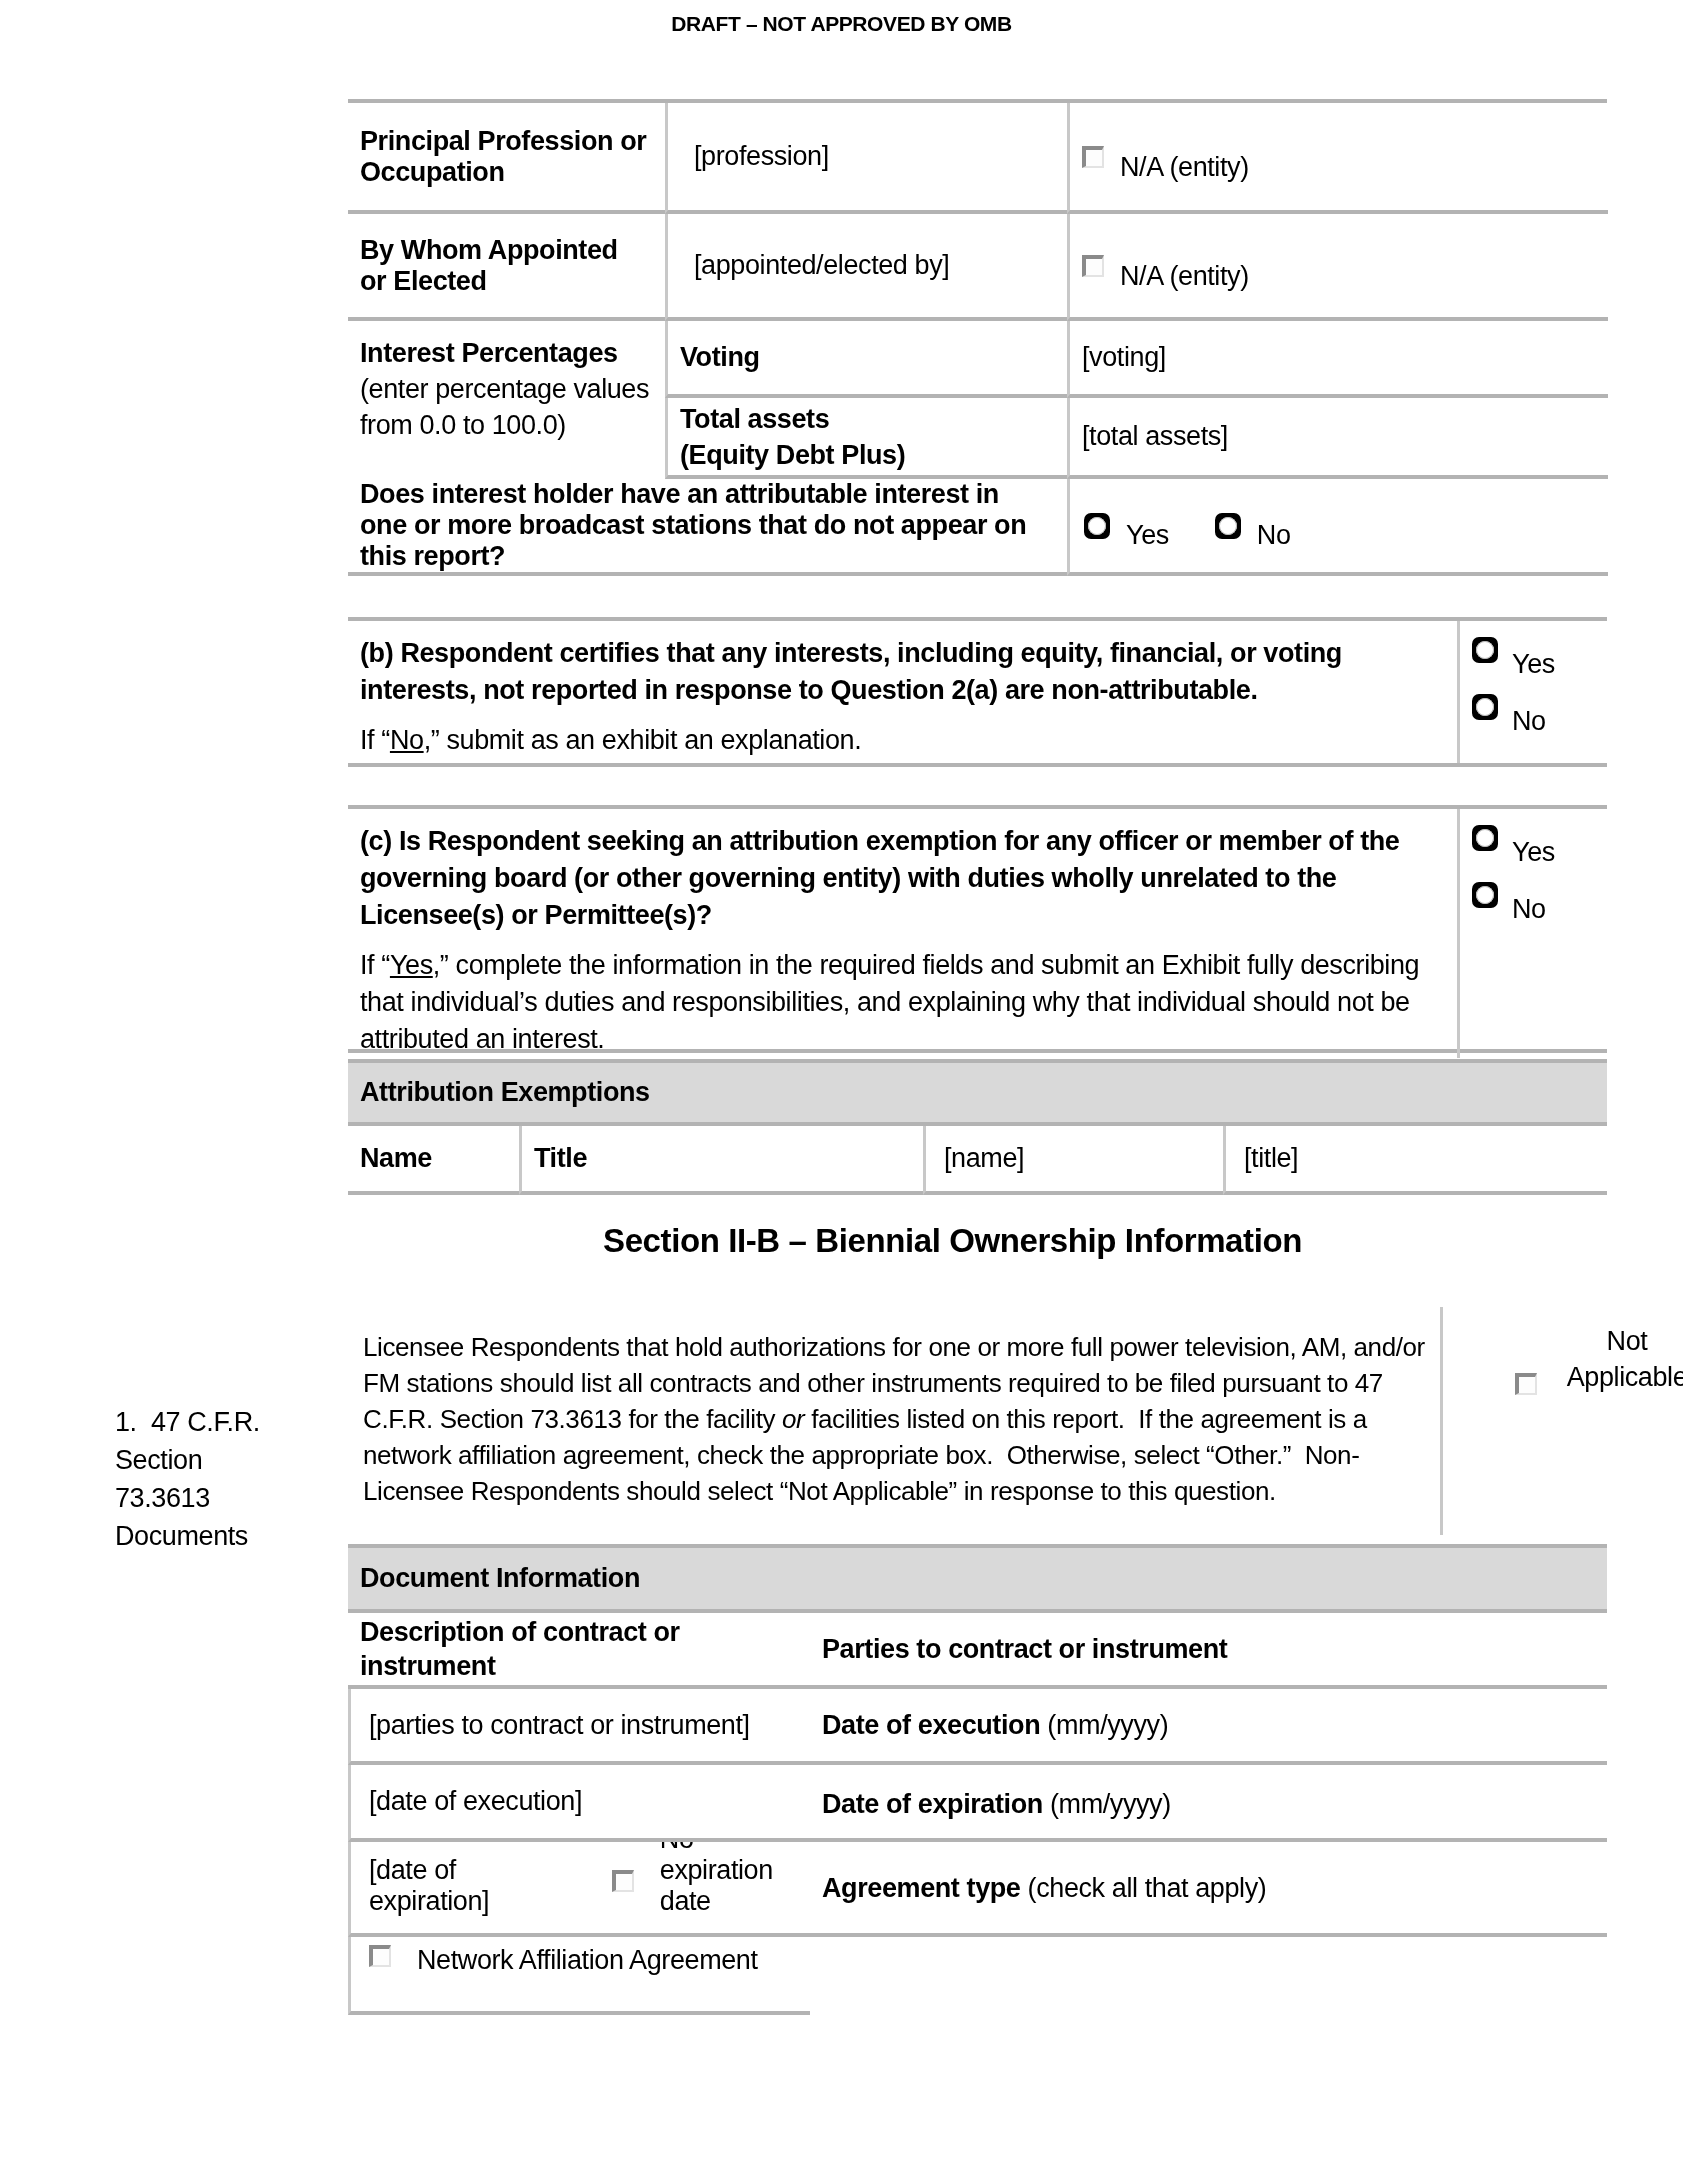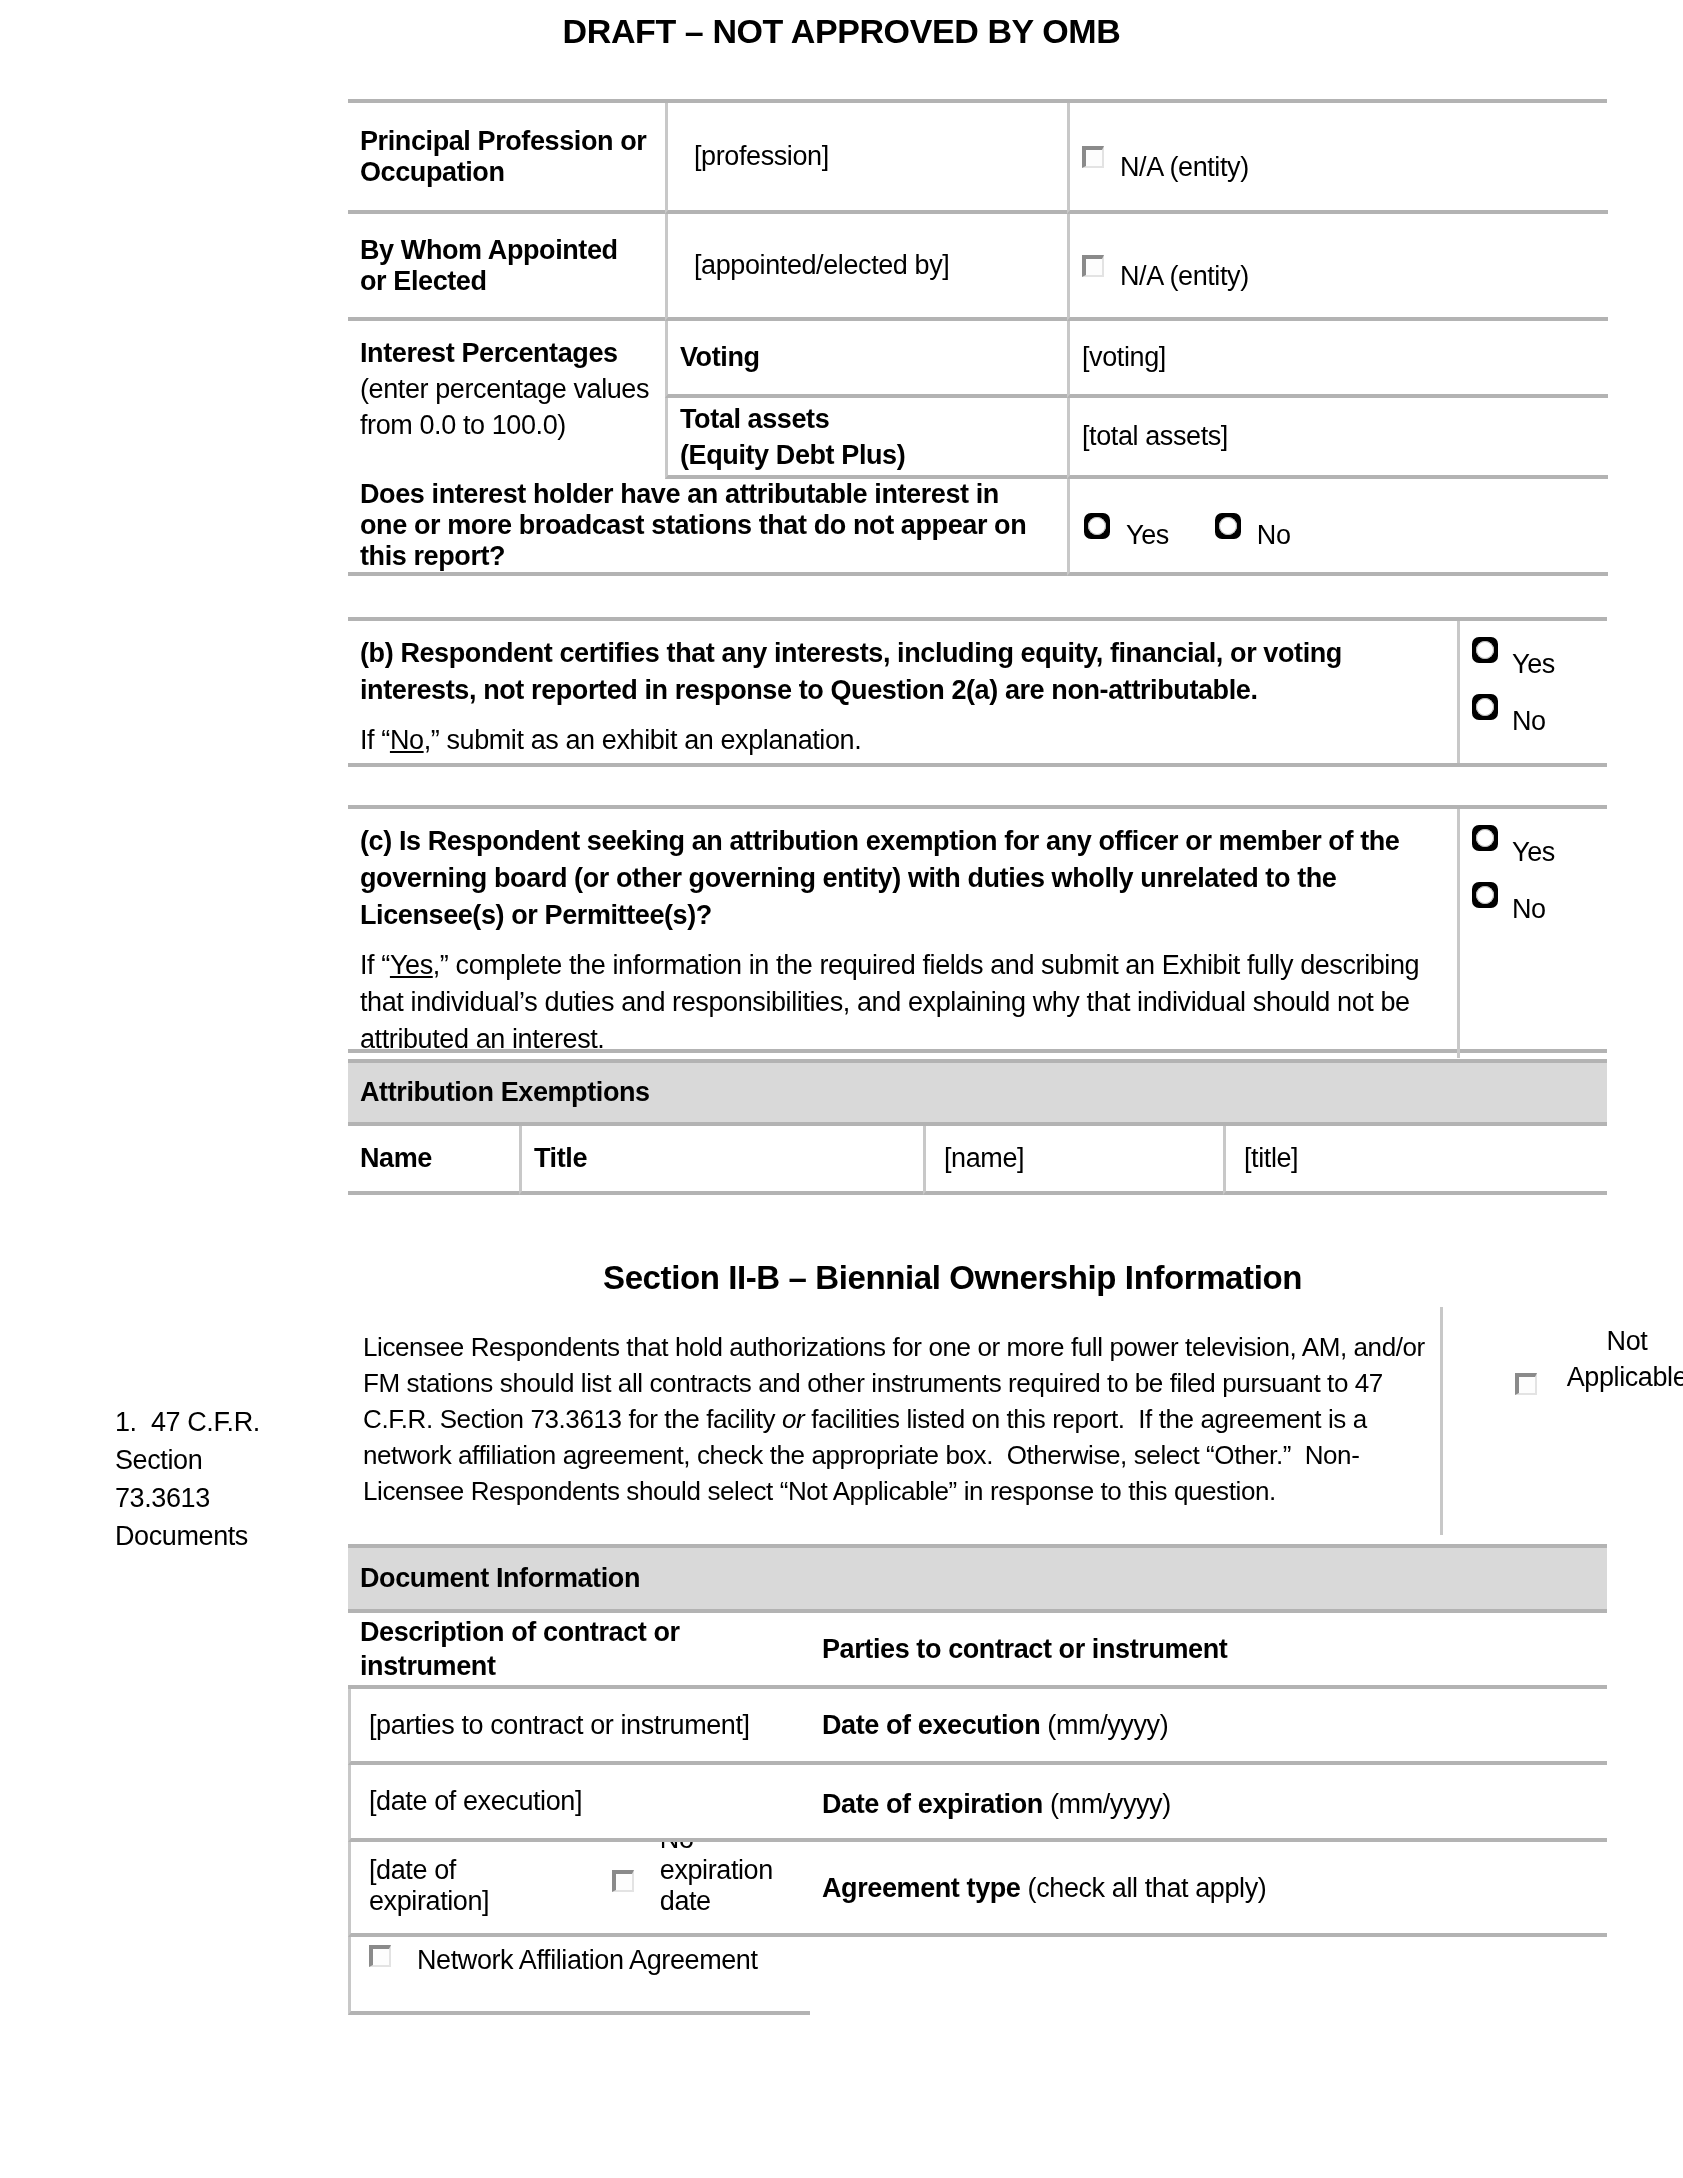--- a/index.html
+++ b/index.html
@@ -10,21 +10,21 @@
     color:#000; letter-spacing:-0.4px; font-size:27px;
   }
   .pre { white-space:pre-wrap; }
   .b { font-weight:bold; }
   .it { font-style:italic; }
   .ul { text-decoration:underline; }
 
   
   .draft-header {
     position:absolute; left:0; top:12px; width:1683px;
-    text-align:center; font-weight:bold; font-size:34px;
+    text-align:center; font-weight:bold; font-size:21px;
   }
 
   
   .cell {
     display:flex; align-items:center; padding-left:12px;
     border-bottom:4px solid #b3b3b3; overflow:hidden;
   }
   .vline-l { border-left:3px solid #c8c8c8; }
   .graybar {
     background:#d9d9d9; border-top:4px solid #b3b3b3; border-bottom:4px solid #b3b3b3;
@@ -83,21 +83,21 @@
 
   
   .ta { position:absolute; left:348px; top:1059px; width:1259px; }
   .ta .graybar { height:67px; }
   .ta-row { display:grid; grid-template-columns:171px 404px 300px 384px; grid-template-rows:69px; }
   .ta-row .cell { border-bottom:4px solid #b3b3b3; }
   .ta-row .pad18 { padding-left:18px; }
 
   
   .sec-heading {
-    position:absolute; left:289px; top:1259px; width:1327px;
+    position:absolute; left:289px; top:1222px; width:1327px;
     text-align:center; font-weight:bold; font-size:33px;
   }
   .item-label {
     position:absolute; left:115px; top:1403px; width:228px;
     font-weight:normal; line-height:38px;
   }
   .sec-paragraph {
     position:absolute; left:363px; top:1329px; width:1079px;
     font-size:26px; line-height:36px;
   }

